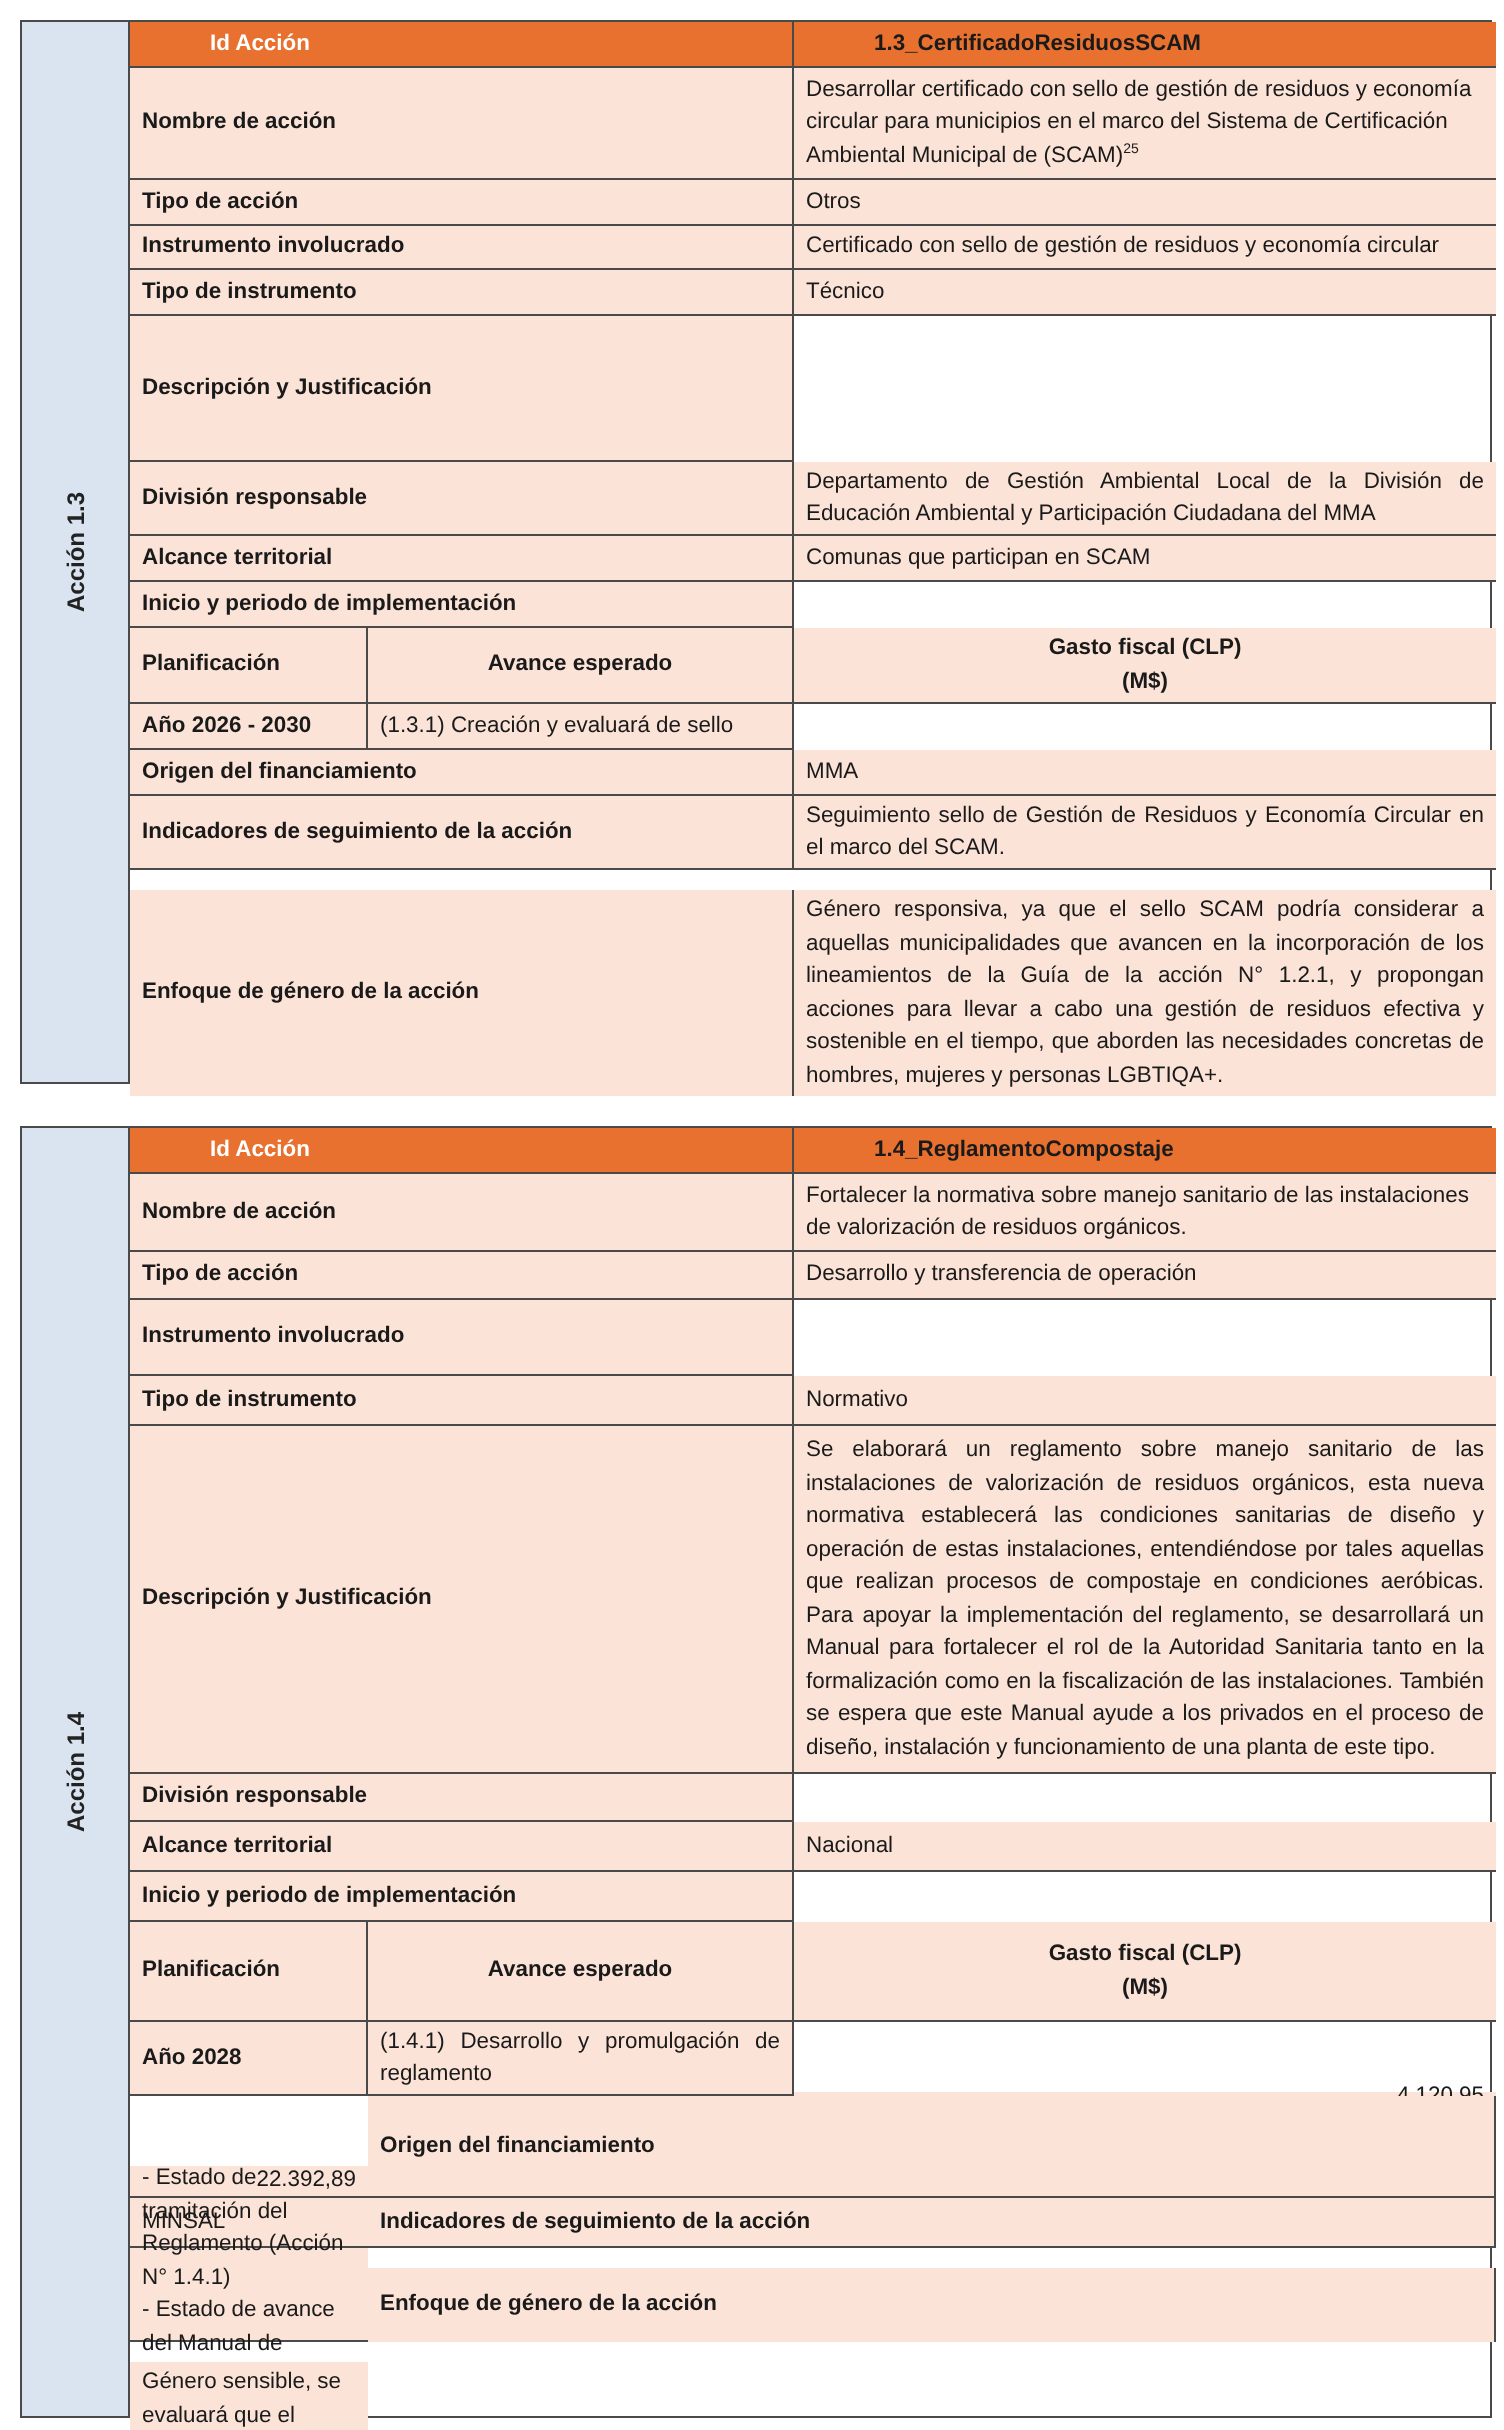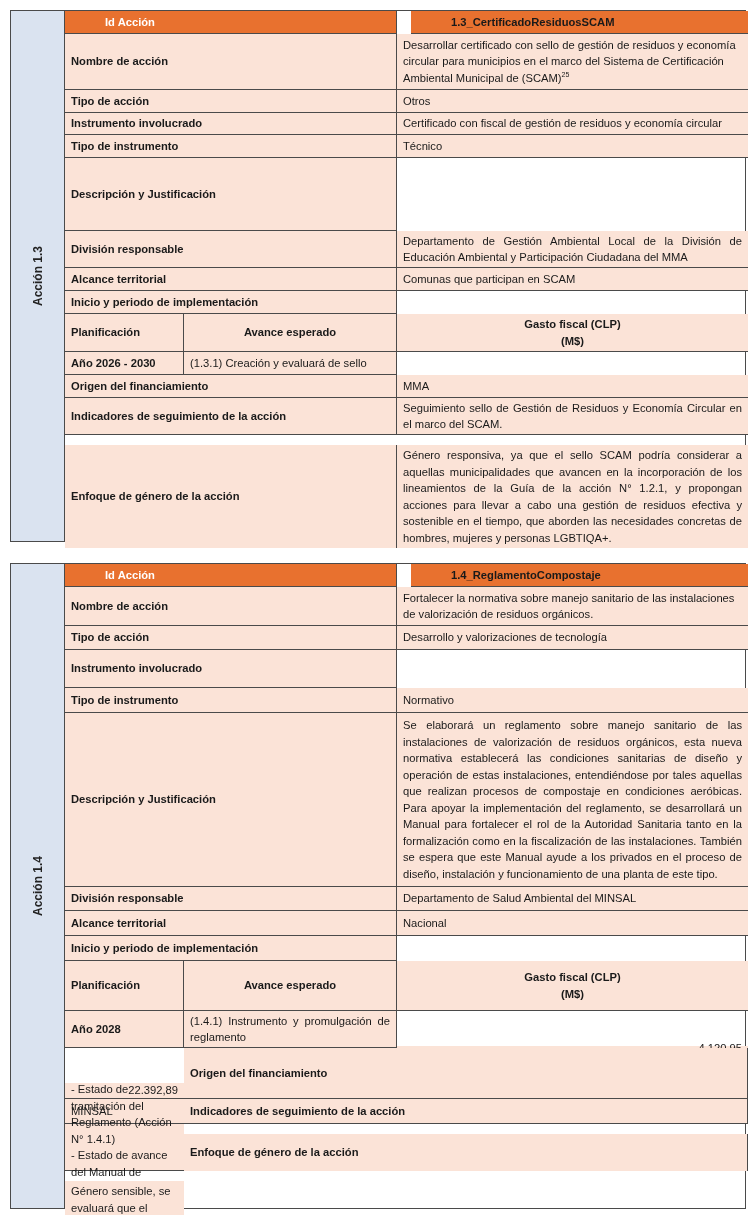--- a/index.html
+++ b/index.html
@@ -7,21 +7,21 @@
   .action-table{position:absolute;left:10px;width:736px;border:1px solid #4a4a4a;display:flex;box-sizing:border-box;}
   .side{width:53px;background:#dae3f0;border-right:1px solid #4a4a4a;position:relative;flex:none;}
   .side span{position:absolute;left:50%;top:50%;transform:translate(-50%,-50%) rotate(-90deg);white-space:nowrap;font-weight:bold;font-size:12px;color:#222;}
   .grid{flex:1;display:grid;grid-template-columns:119px 213px 351px;}
   .c{background:#fbe3d7;border-right:1px solid #4a4a4a;border-bottom:1px solid #4a4a4a;box-sizing:border-box;padding:2px 6px;font-size:11.2px;line-height:16.5px;display:flex;align-items:center;}
   .c.last{border-right:none;}
   .c.bottom{border-bottom:none;margin-top:10px;}
   .lbl{font-weight:bold;}
   .span2{grid-column:span 2;}
   .hdr{background:#e8712f;color:#ffffff;font-weight:bold;padding-left:40px;}
-  .hdr.val{color:#1a1a1a;margin-left:14px;}
+  .hdr.val{color:#1a1a1a;}
   .right{justify-content:flex-end;margin-top:35px;}
   .center{justify-content:center;text-align:center;}
   .just{text-align:justify;}
   sup{font-size:7px;vertical-align:super;line-height:0;}
 </style>
 </head>
 <body>
 
 <div class="action-table" style="top:10px;height:532px;">
   <div class="side">
@@ -33,21 +33,21 @@
 
     <div class="c lbl span2">Nombre de acción</div>
     <div class="c last">
         <div><span>Desarrollar certificado con sello de gestión de residuos y economía circular para municipios en el marco del Sistema de Certificación Ambiental Municipal de (SCAM)</span><sup>25</sup></div>
       </div>
 
     <div class="c lbl span2">Tipo de acción</div>
     <div class="c last">Otros</div>
 
     <div class="c lbl span2">Instrumento involucrado</div>
-    <div class="c last">Certificado con fiscal de gestión de residuos y economía circular</div>
+    <div class="c last">Certificado con sello de gestión de residuos y economía circular</div>
 
     <div class="c lbl span2">Tipo de instrumento</div>
     <div class="c last">Técnico</div>
 
     <div class="c lbl span2">Descripción y Justificación</div>
 
     <div class="c lbl span2">División responsable</div>
     <div class="c last just">Departamento de Gestión Ambiental Local de la División de Educación Ambiental y Participación Ciudadana del MMA</div>
 
     <div class="c lbl span2">Alcance territorial</div>
@@ -85,50 +85,49 @@
       <span>Acción 1.4</span>
     </div>
   <div class="grid" style="grid-template-rows:23px 39px 24px 38px 25px 174px 24px 25px 25px 50px 37px 51px 25px 47px 1fr;">
     <div class="c hdr span2">Id Acción</div>
     <div class="c hdr val last">1.4_ReglamentoCompostaje</div>
 
     <div class="c lbl span2">Nombre de acción</div>
     <div class="c last">Fortalecer la normativa sobre manejo sanitario de las instalaciones de valorización de residuos orgánicos.</div>
 
     <div class="c lbl span2">Tipo de acción</div>
-    <div class="c last">Desarrollo y valorizaciones de tecnología</div>
+    <div class="c last">Desarrollo y transferencia de operación</div>
 
     <div class="c lbl span2">Instrumento involucrado</div>
 
     <div class="c lbl span2">Tipo de instrumento</div>
     <div class="c last">Normativo</div>
 
     <div class="c lbl span2">Descripción y Justificación</div>
     <div class="c last just">Se elaborará un reglamento sobre manejo sanitario de las instalaciones de valorización de residuos orgánicos, esta nueva normativa establecerá las condiciones sanitarias de diseño y operación de estas instalaciones, entendiéndose por tales aquellas que realizan procesos de compostaje en condiciones aeróbicas. Para apoyar la implementación del reglamento, se desarrollará un Manual para fortalecer el rol de la Autoridad Sanitaria tanto en la formalización como en la fiscalización de las instalaciones. También se espera que este Manual ayude a los privados en el proceso de diseño, instalación y funcionamiento de una planta de este tipo.</div>
 
     <div class="c lbl span2">División responsable</div>
-    <div class="c last">Departamento de Salud Ambiental del MINSAL</div>
 
     <div class="c lbl span2">Alcance territorial</div>
     <div class="c last">Nacional</div>
 
     <div class="c lbl span2">Inicio y periodo de implementación</div>
     <div class="c last right">2025</div>
 
     <div class="c lbl">Planificación</div>
     <div class="c lbl center">Avance esperado</div>
     <div class="c lbl center last">
         <div>
           <div>Gasto fiscal (CLP)</div>
           <div>(M$)</div>
         </div>
       </div>
 
     <div class="c lbl">Año 2028</div>
-    <div class="c just">(1.4.1) Instrumento y promulgación de reglamento</div>
+    <div class="c just">(1.4.1) Desarrollo y promulgación de reglamento</div>
     <div class="c last right">4.120,95</div>
 
     <div class="c last right">22.392,89</div>
 
     <div class="c lbl span2">Origen del financiamiento</div>
     <div class="c last">MINSAL</div>
 
     <div class="c lbl span2">Indicadores de seguimiento de la acción</div>
     <div class="c last">
         <div>

